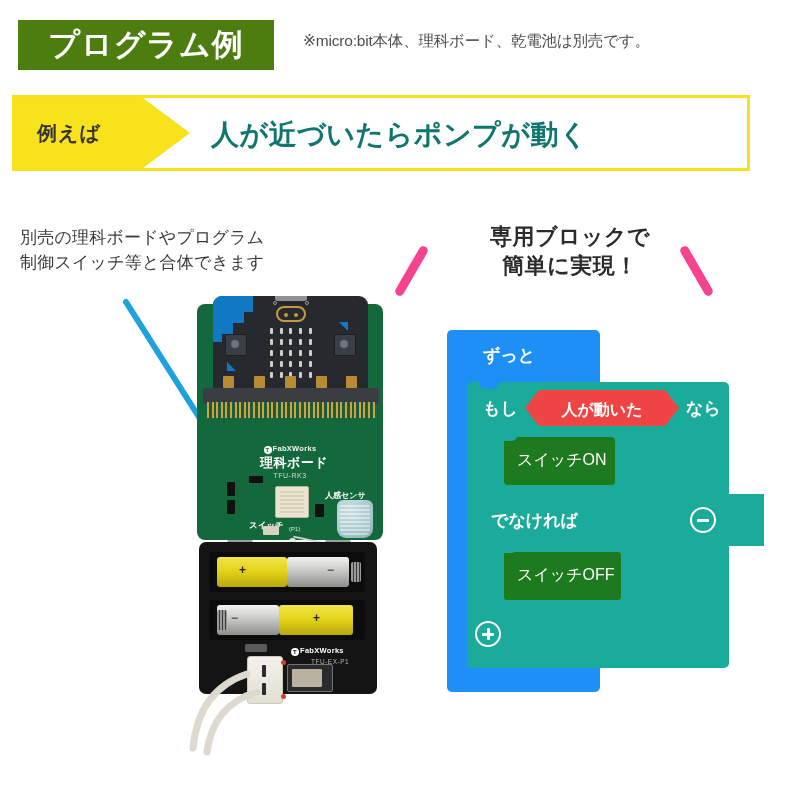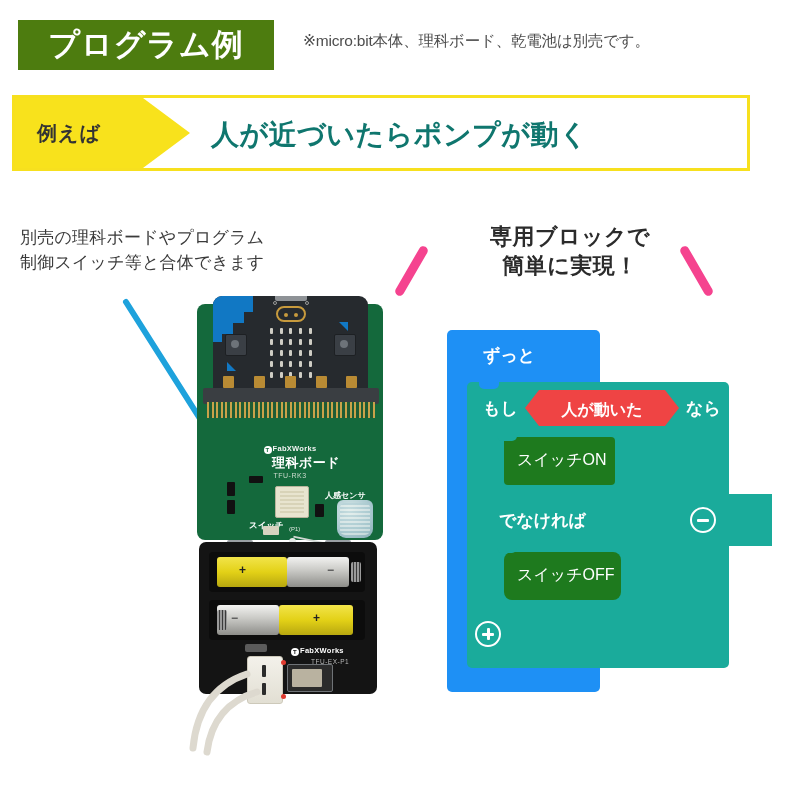--- a/index.html
+++ b/index.html
@@ -145,21 +145,21 @@
   }
   .sb-brandrow{
     position:absolute;left:0;top:140px;width:186px;text-align:center;
     font-size:7.5px;color:#f3f3f3;font-weight:bold;letter-spacing:0.3px;
   }
   .sb-brandrow .mark{
     display:inline-block;width:8px;height:8px;background:#ffffff;color:#14693c;
     border-radius:50%;font-size:6px;line-height:8px;text-align:center;vertical-align:-1px;margin-right:1px;
   }
   .sb-title{
-    position:absolute;left:16px;top:150px;width:186px;text-align:center;
+    position:absolute;left:4px;top:150px;width:186px;text-align:center;
     font-size:13px;color:#ffffff;font-weight:bold;letter-spacing:0.5px;
   }
   .sb-model{
     position:absolute;left:0;top:168px;width:186px;text-align:center;
     font-size:7px;color:#cddccf;letter-spacing:0.5px;
   }
   .sb-relay{
     position:absolute;left:78px;top:182px;width:32px;height:30px;
     background:#e8e4cf;border-radius:2px;border:1px solid #b9b49c;
   }
@@ -266,26 +266,26 @@
   .hexcond span{color:#ffffff;font-size:16px;font-weight:bold;}
 
   .blk-on{
     position:absolute;left:37px;top:55px;width:111px;height:48px;
     background:#1e7a1e;border-radius:4px;
   }
   .blk-on span,.blk-off span{
     position:absolute;left:13px;top:13px;color:#ffffff;font-size:16px;font-weight:normal;white-space:nowrap;
   }
   .else-row{
-    position:absolute;left:16px;top:112px;width:289px;height:52px;background:#1aab9b;
+    position:absolute;left:8px;top:112px;width:289px;height:52px;background:#1aab9b;
   }
   .else-label{position:absolute;left:16px;top:15px;color:#ffffff;font-size:17px;font-weight:bold;}
   .blk-off{
     position:absolute;left:37px;top:170px;width:117px;height:48px;
-    background:#1e7a1e;border-radius:8px;
+    background:#1e7a1e;border-radius:3px;
   }
   .tail-row{
     position:absolute;left:0;top:226px;width:262px;height:52px;background:#1aab9b;border-radius:0 0 5px 5px;
   }
   .circ-btn{
     position:absolute;width:26px;height:26px;border:2.5px solid #ffffff;border-radius:50%;
     box-sizing:border-box;
   }
   .circ-btn::before{
     content:"";position:absolute;left:4.5px;top:9.5px;width:12px;height:3px;background:#ffffff;border-radius:1px;

